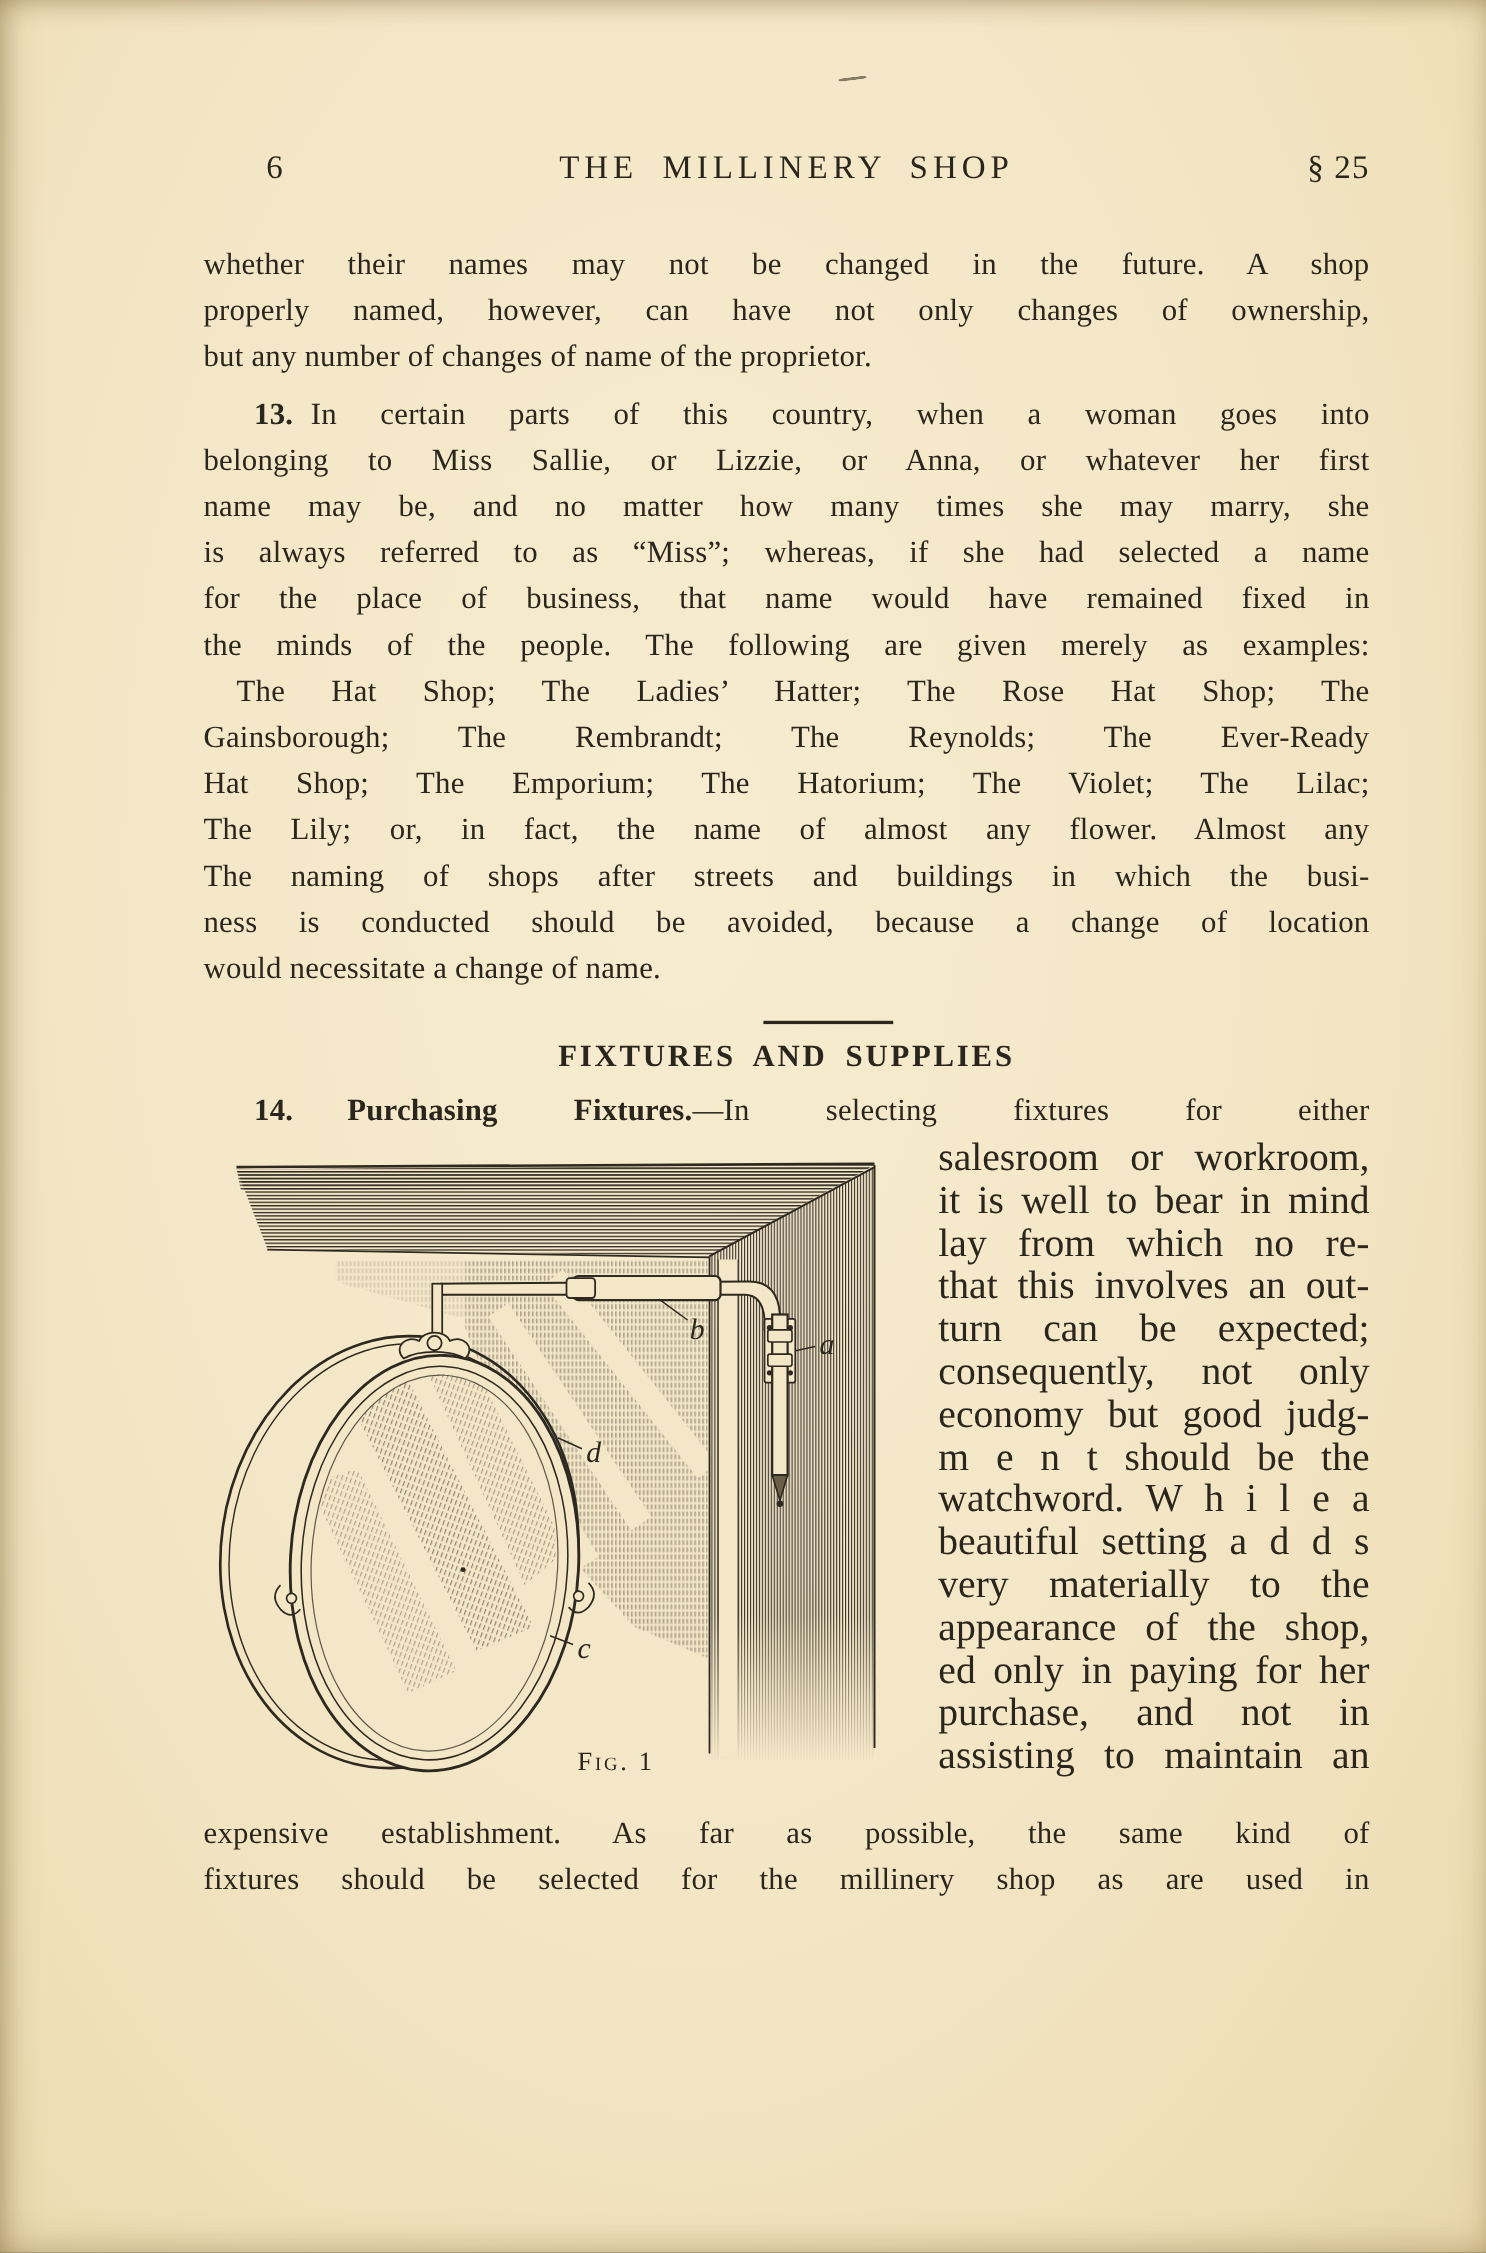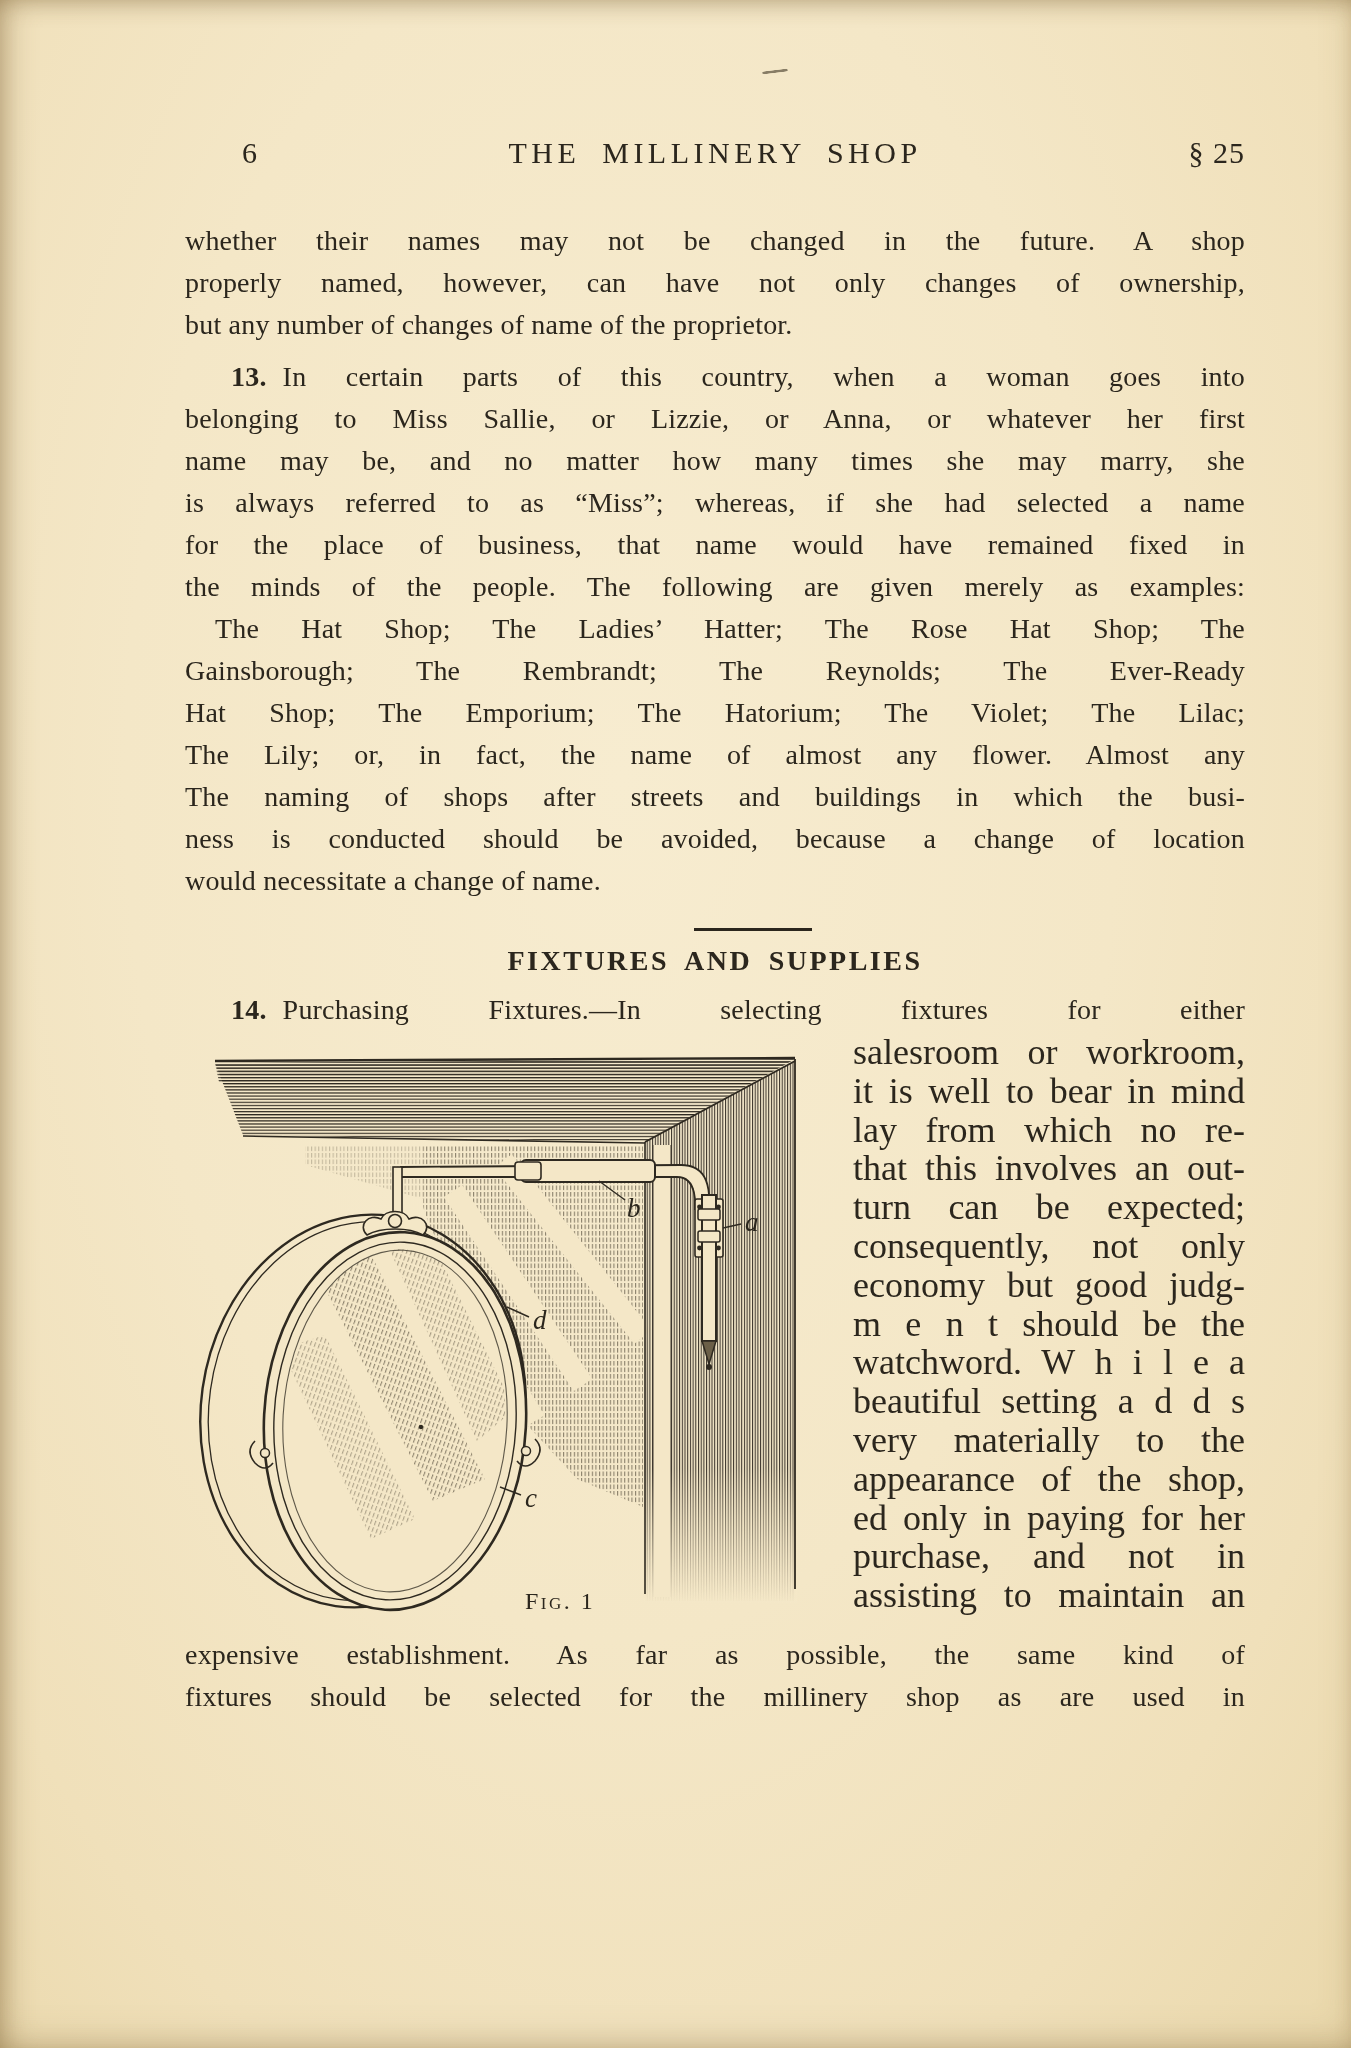--- a/index.html
+++ b/index.html
@@ -28,33 +28,33 @@
 
   .bline{font-size:28px;line-height:42px;text-align:justify;text-align-last:justify;
     letter-spacing:.2px;}
   .cline{font-size:36px;line-height:38.8px;text-align:justify;text-align-last:justify;}
   [data-last-left="true"] > div:last-child{text-align-last:left;}
   [data-indent-first] > div:first-child{text-indent:30px;}
 
   .p-intro{margin-top:42px;}
   .p-13{margin-top:10px;}
   .lead-num{font-weight:bold;margin-right:16px;}
-  .lead-bold{font-weight:normal;}
+  .lead-bold{font-weight:bold;margin-left:33px;}
   .first-line-indent{padding-left:46px;}
 
   .rule-divider{width:118px;border:none;border-top:3px solid #2b261d;
     margin:26px auto 10px;transform:translateX(38px);}
   .section-heading{font-size:28px;font-weight:bold;text-align:center;
     letter-spacing:2.5px;word-spacing:7px;line-height:40px;}
   .p-14{margin-top:8px;}
 
   .figrow{margin-top:2px;display:flex;justify-content:space-between;align-items:flex-start;}
   .figure-wrap{width:622px;margin-top:16px;}
   .right-column{width:392px;}
-  .closing{margin-top:3px;}
+  .closing{margin-top:14px;}
 
   .fig-label{font-style:italic;font-size:27px;font-family:"Liberation Serif",serif;fill:#2b261d;}
   .fig-caption{font-size:24px;letter-spacing:2.5px;font-variant:small-caps;fill:#2b261d;
     font-family:"Liberation Serif",serif;}
 </style>
 </head>
 <body>
 
 <div class="page">
   <div class="stray-mark"></div>

